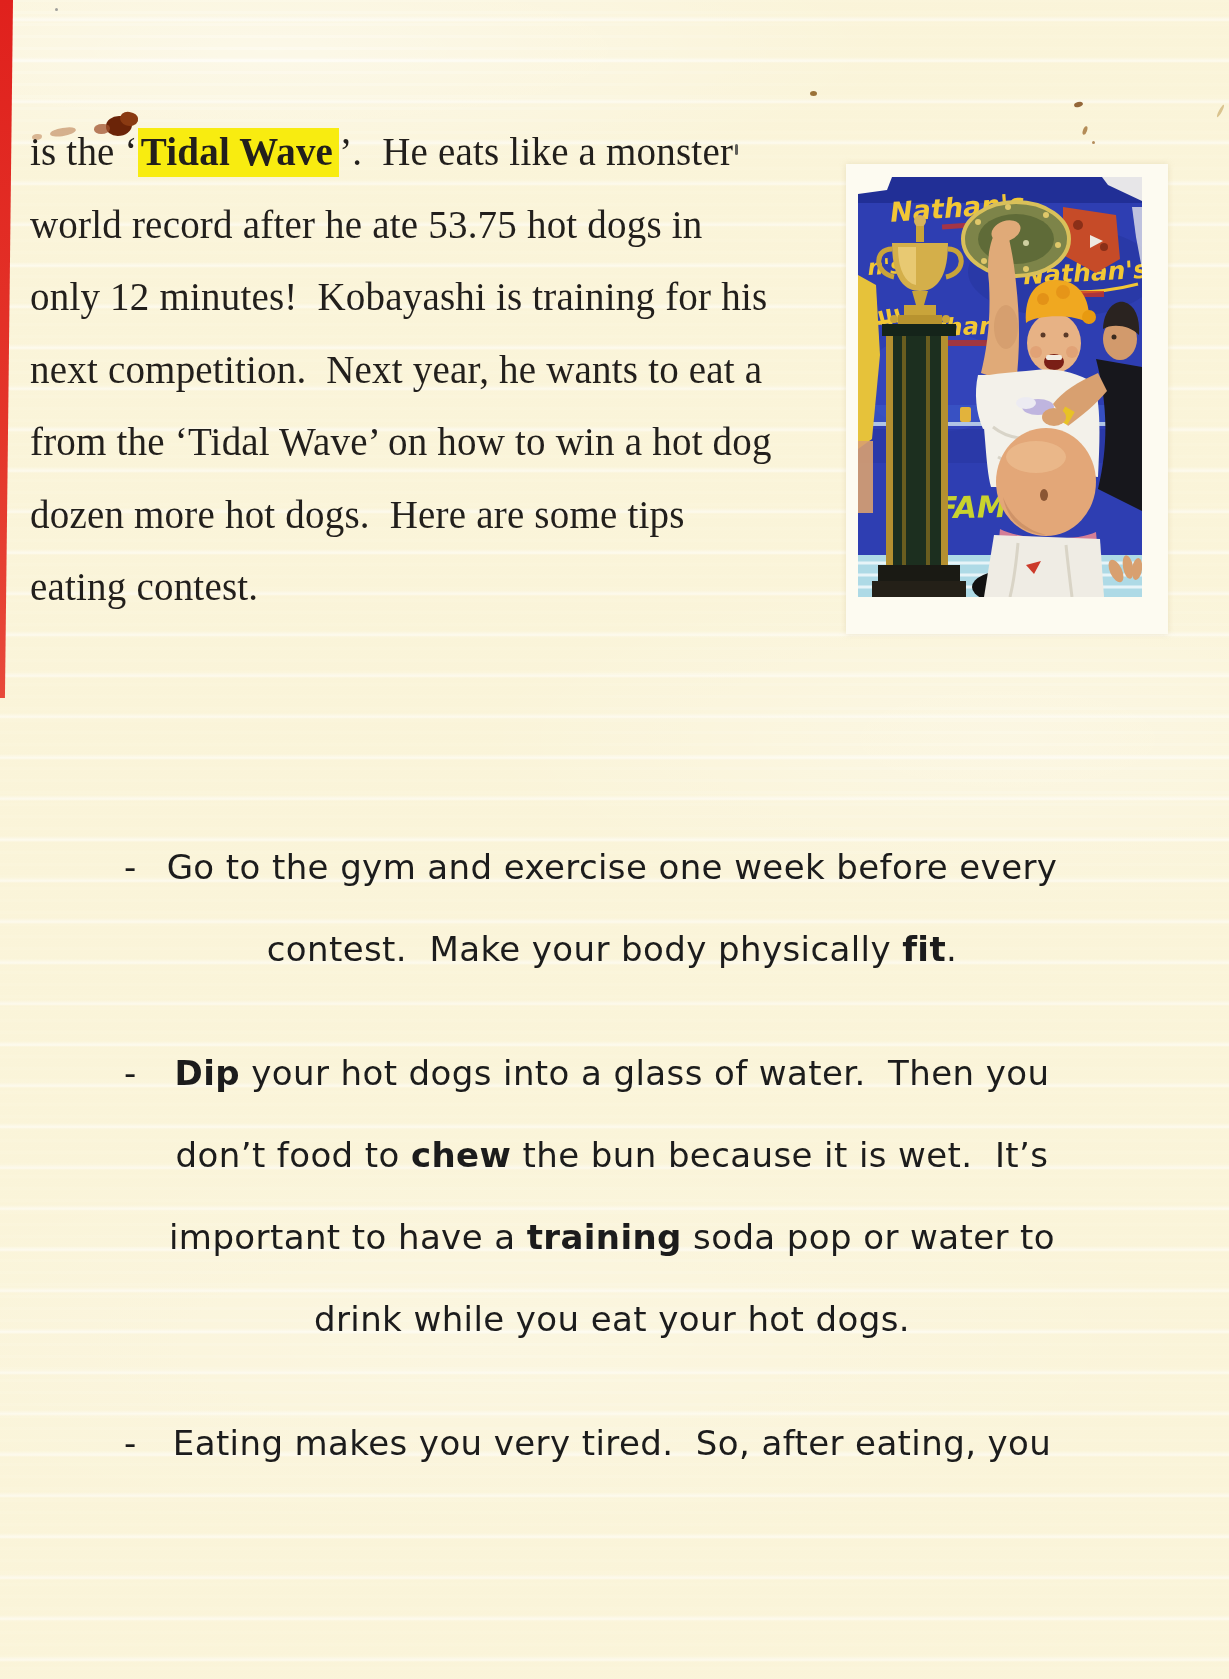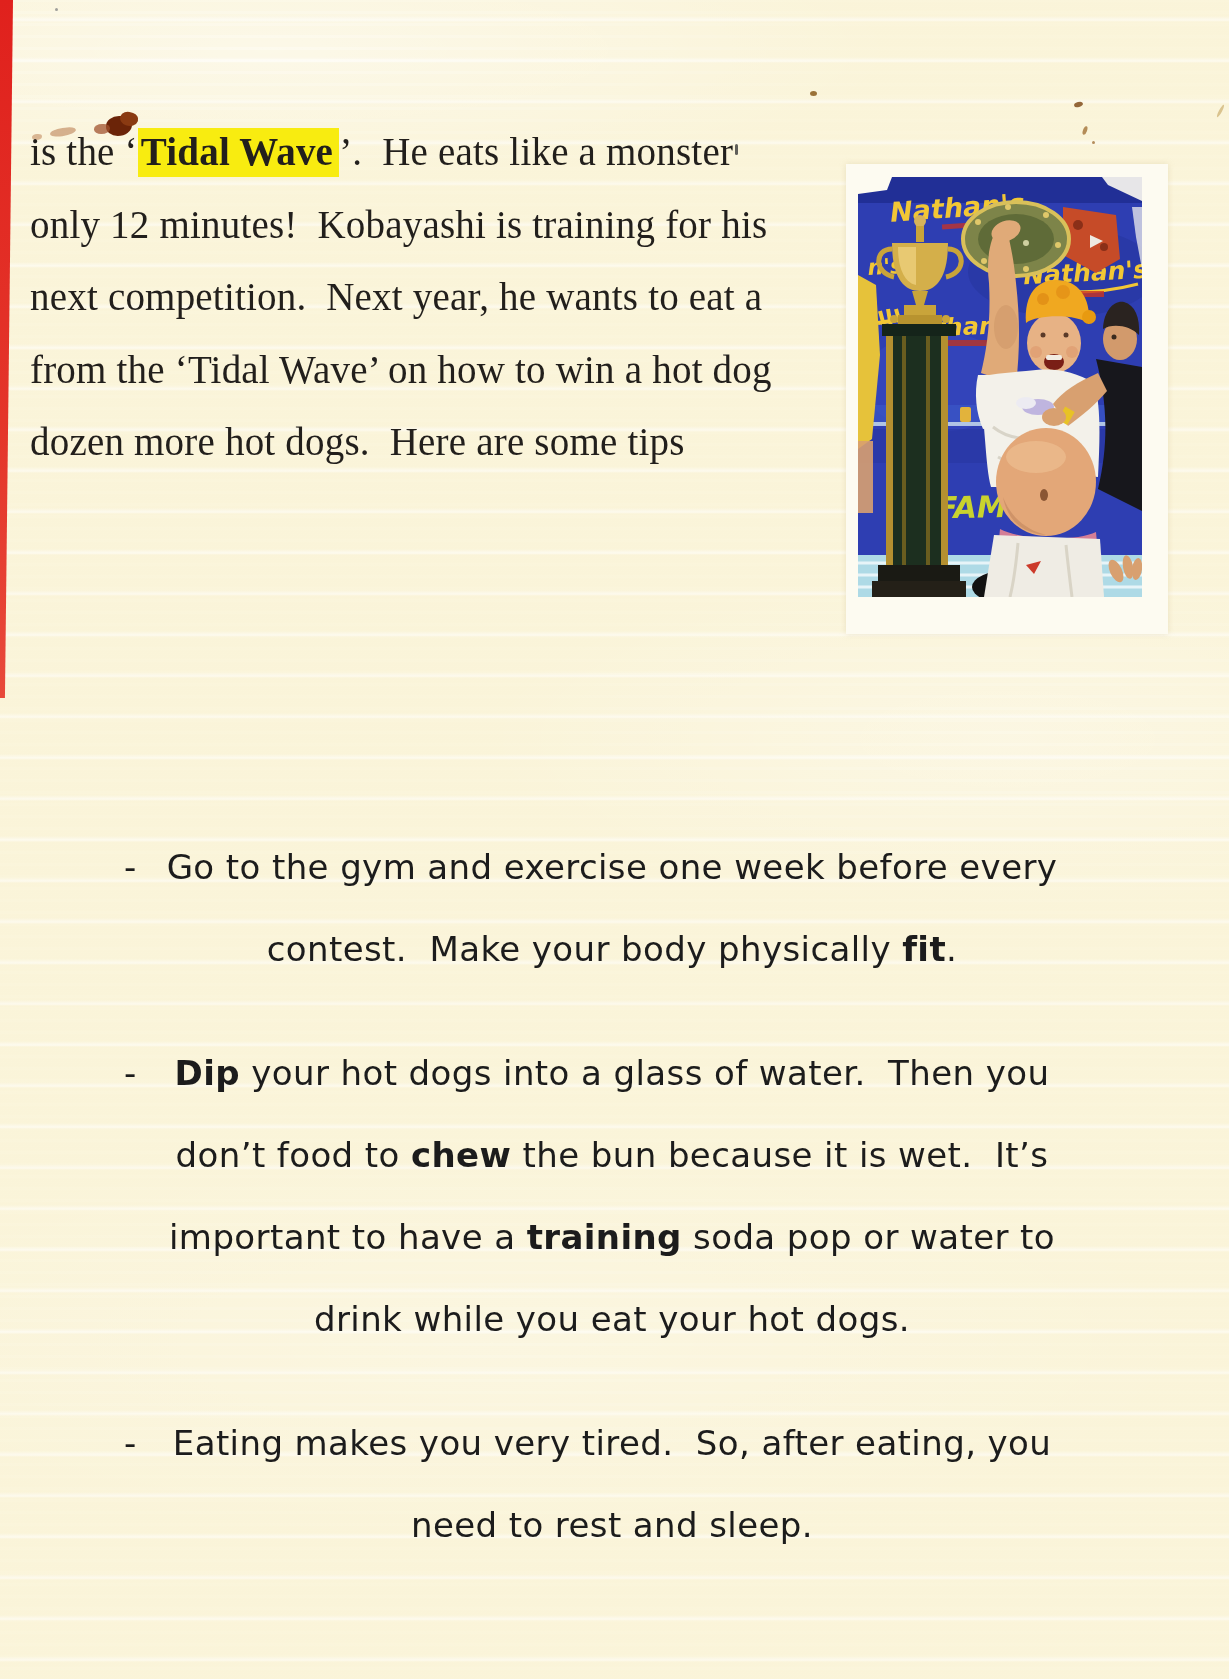--- a/index.html
+++ b/index.html
@@ -80,24 +80,26 @@
   <div class="speck sp1"></div>
   <div class="speck sp2"></div>
   <div class="speck sp3"></div>
   <div class="speck sp4"></div>
   <div class="speck sp5"></div>
   <div class="speck sp6"></div>
   <div class="speck sp7"></div>
 
   <div class="intro">
       <div class="tline"><span>is the ‘</span><span class="b hl">Tidal Wave</span><span>’.&nbsp; He eats like a monster</span></div>
+      <div class="tline"><span>world record after he ate 53.75 hot dogs in</span></div>
       <div class="tline"><span>only 12 minutes!&nbsp; Kobayashi is training for his</span></div>
       <div class="tline"><span>next competition.&nbsp; Next year, he wants to eat a</span></div>
       <div class="tline"><span>from the ‘Tidal Wave’ on how to win a hot dog</span></div>
       <div class="tline"><span>dozen more hot dogs.&nbsp; Here are some tips</span></div>
+      <div class="tline"><span>eating contest.</span></div>
     </div>
 
   <figure class="photo-frame">
     <svg width="284" height="420" viewBox="0 0 284 420">
 
       <rect x="0" y="0" width="284" height="420" fill="#2e3eb2"></rect>
       <rect x="0" y="0" width="284" height="26" fill="#1e2c8f" opacity="0.8"></rect>
       <ellipse cx="205" cy="95" rx="95" ry="45" fill="#243399" opacity="0.45"></ellipse>
       <ellipse cx="80" cy="205" rx="75" ry="50" fill="#3c4ec5" opacity="0.4"></ellipse>
       <rect x="0" y="252" width="284" height="34" fill="#26349e" opacity="0.5"></rect>
@@ -235,18 +237,17 @@
           <div class="tline"><span class="b">Dip</span><span> your hot dogs into a glass of water.&nbsp; Then you</span></div>
           <div class="tline"><span>don’t food to </span><span class="b">chew</span><span> the bun because it is wet.&nbsp; It’s</span></div>
           <div class="tline"><span>important to have a </span><span class="b">training</span><span> soda pop or water to</span></div>
           <div class="tline"><span>drink while you eat your hot dogs.</span></div>
         </div>
       </div>
       <div class="tip">
         <span class="dash">-</span>
         <div class="tip-lines">
           <div class="tline"><span>Eating makes you very tired.&nbsp; So, after eating, you</span></div>
-          <div class="tline"><span>need to rest and sleep.</span></div>
         </div>
       </div>
     </div>
 
 </div>
 
 </body></html>

